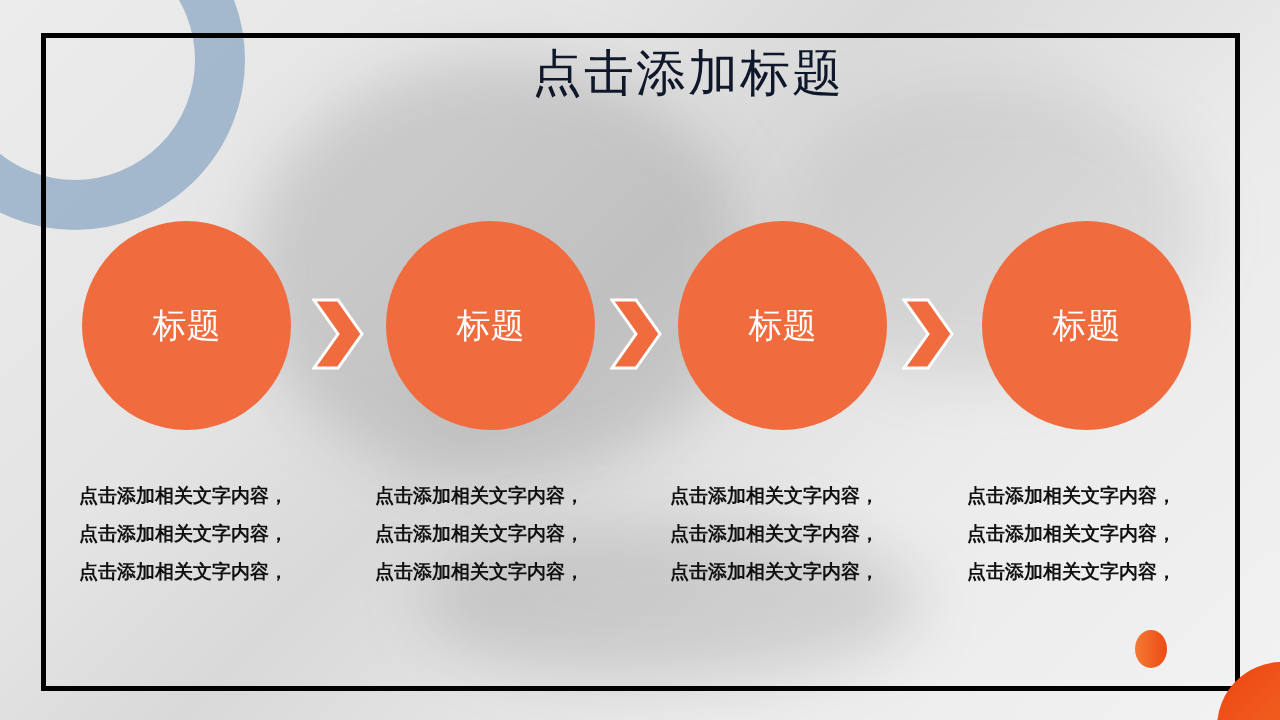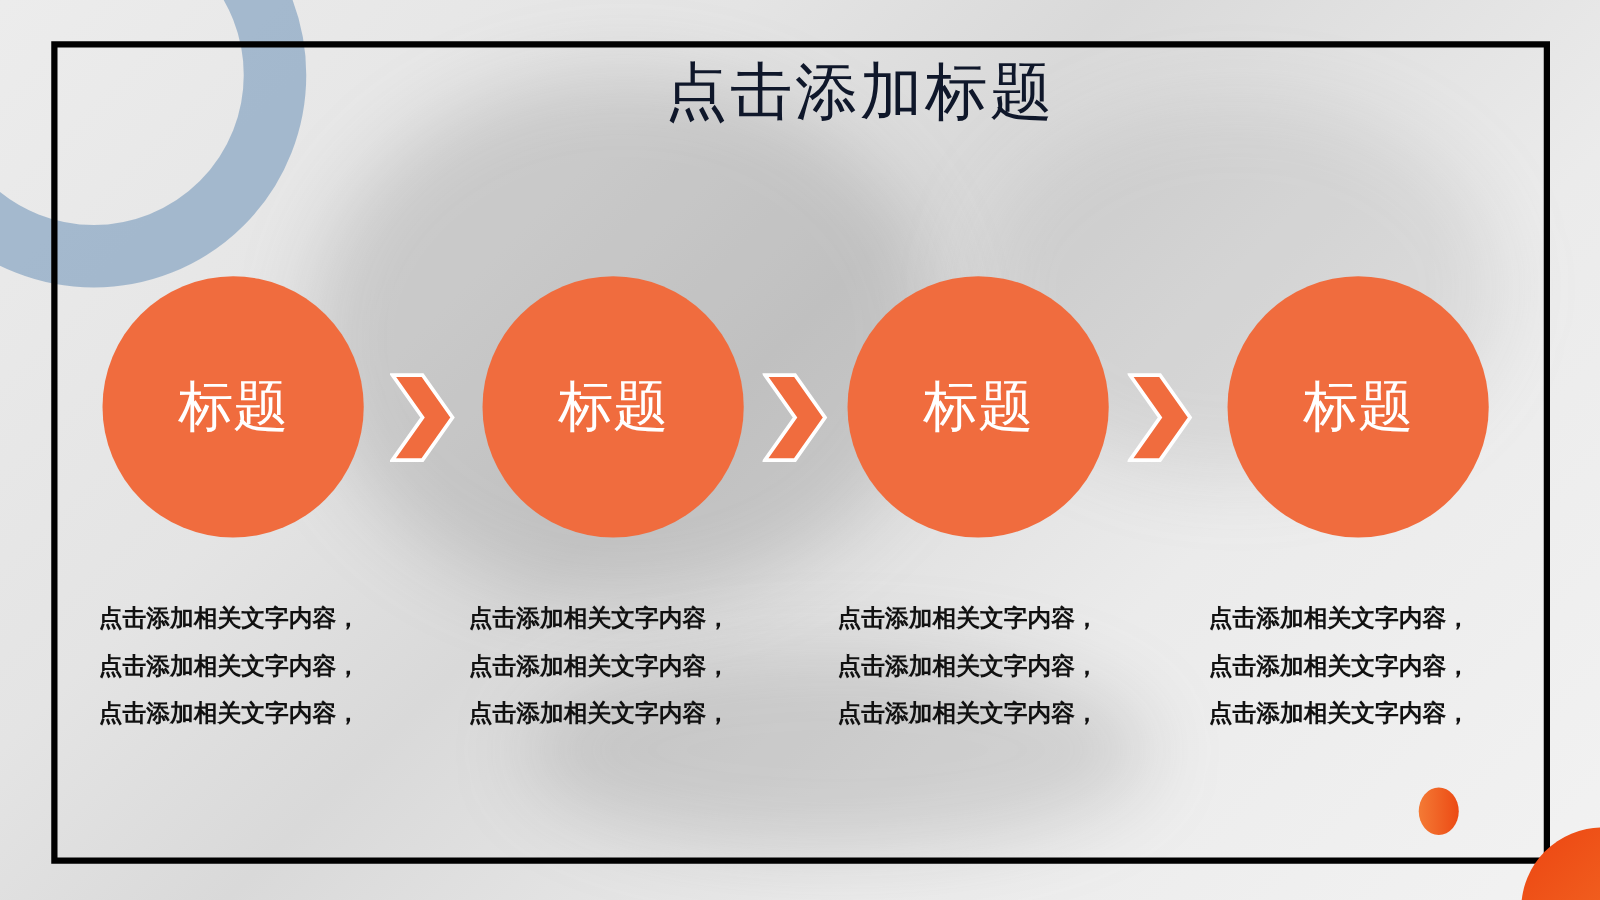--- a/index.html
+++ b/index.html
@@ -5,21 +5,21 @@
   html, body { margin:0; padding:0; }
   body { width:1280px; height:720px; overflow:hidden; position:relative;
     font-family:"DejaVu Sans","Liberation Sans",sans-serif;
     background:linear-gradient(135deg,#ececec 0%,#e4e4e4 30%,#d9d9d9 45%,#ebebeb 70%,#f2f2f2 100%); }
   .bg-shade { position:absolute; border-radius:50%; filter:blur(30px); }
   .ring { position:absolute; left:-95px; top:-110px; width:240px; height:240px; border-radius:50%;
     border:50px solid rgba(140,168,196,0.75); box-sizing:content-box; }
   .frame { position:absolute; left:41px; top:33px; width:1189px; height:648px; border:5px solid #000; box-sizing:content-box; }
   .title { position:absolute; left:0; width:1280px; top:40px; text-align:center; font-size:50px; color:#0f172a; letter-spacing:2px;padding-left:48px; }
   .circle { position:absolute; top:221px; width:209px; height:209px; border-radius:50%; background:#f06c3e;
-    display:flex; align-items:center; justify-content:center; color:#fff; font-size:44px; }
+    display:flex; align-items:center; justify-content:center; color:#fff; font-size:34px; }
   .chev { position:absolute; top:298px; width:52px; height:72px; }
   .text-block { position:absolute; top:476px; width:260px; font-size:19px; line-height:38px; color:#111;font-weight:bold; }
   .dot-small { position:absolute; left:1135px; top:630px; width:32px; height:38px; border-radius:50%;
     background:linear-gradient(90deg,#f47a35,#ec4a14); }
   .dot-big { position:absolute; left:1217px; top:662px; width:130px; height:130px; border-radius:50%;
     background:linear-gradient(135deg,#ec4511,#f6782d); }
 </style>
 </head>
 <body>
 

